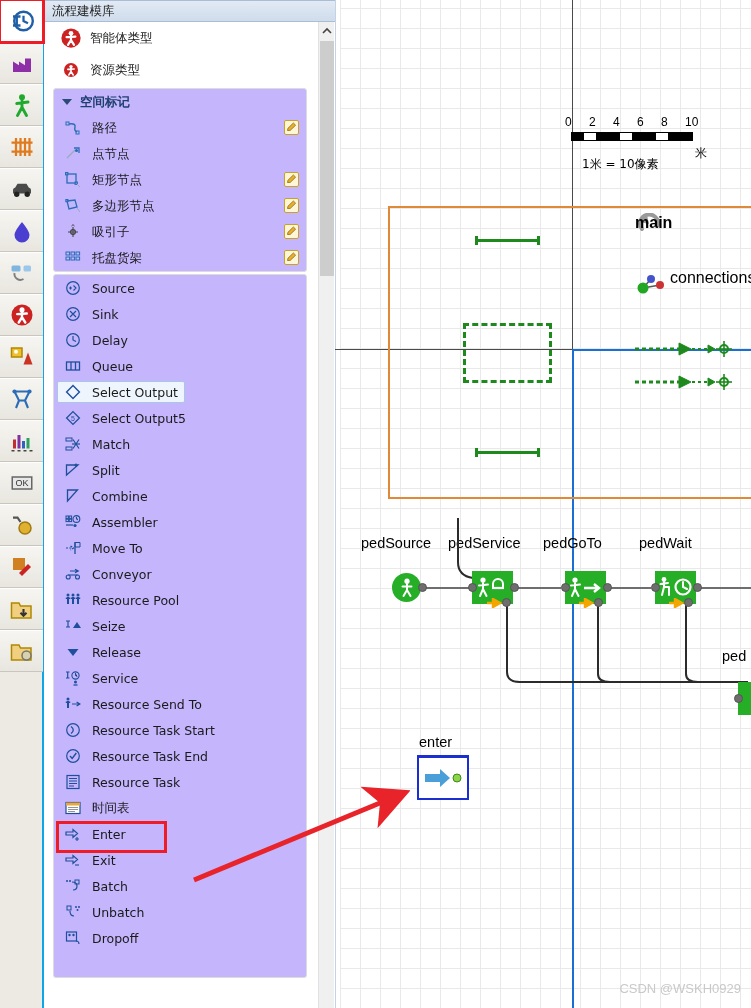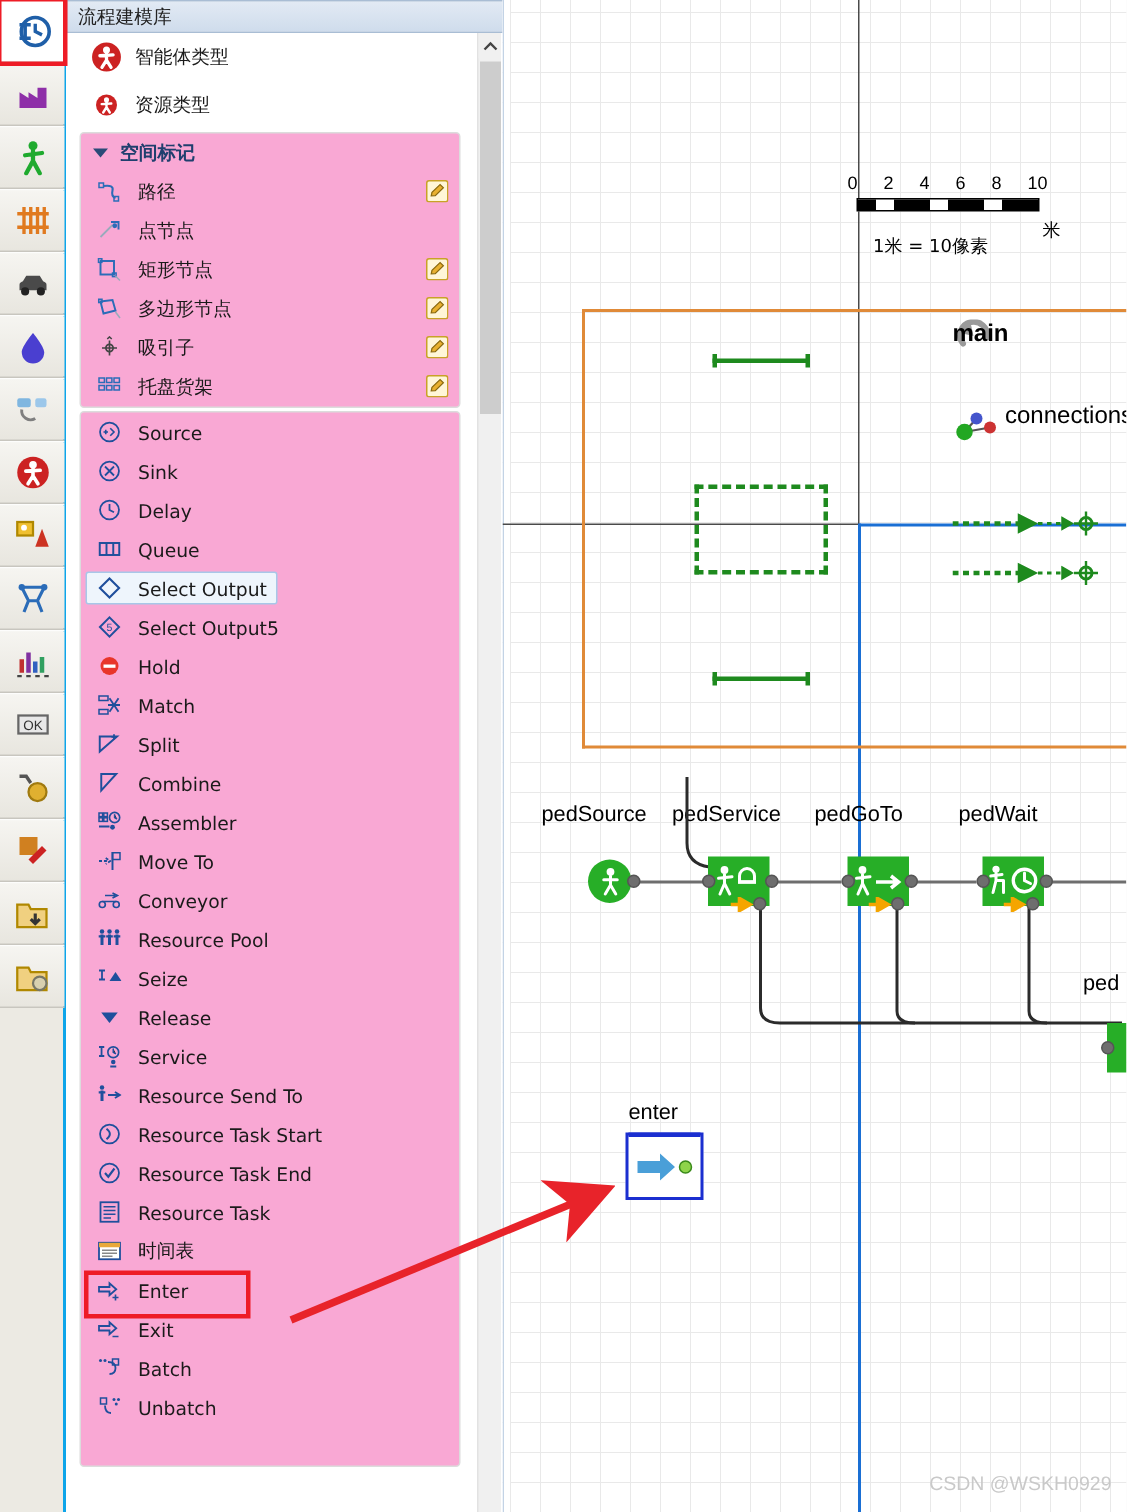--- a/index.html
+++ b/index.html
@@ -100,21 +100,21 @@
   .pal-top-item .ic { width: 22px; display:flex; justify-content:center; }
   .pal-top-item .lbl {
     margin-left: 8px; font-size: 12.5px; color:#1a1a1a;
     font-family: "DejaVu Sans", sans-serif;
   }
 
   .group-box {
     margin: 2px 10px 0 9px;
     border: 1px solid #dcdcdc;
     border-radius: 3px;
-    background: #f9a8d4;
+    background: #c4b5fd;
   }
   .group-head {
     height: 26px; display:flex; align-items:center;
     padding-left: 8px;
   }
   .group-head .caret {
     width: 0; height: 0;
     border-left: 5px solid transparent;
     border-right: 5px solid transparent;
     border-top: 6px solid #2b4a77;
@@ -587,29 +587,20 @@
                 <svg width="16" height="16" viewBox="0 0 16 16">
                   <path d="M8 1.6 L14.4 8 L8 14.4 L1.6 8 Z" fill="none" stroke="#1f4f9c" stroke-width="1.3"></path>
                   <text x="8" y="10.6" font-size="7" text-anchor="middle" fill="#1f4f9c" font-family="sans-serif">5</text>
                 </svg>
               </span>
               <span class="lbl">Select Output5</span>
             </div>
             <div class="pal-row">
               <span class="ic">
                 <svg width="16" height="16" viewBox="0 0 16 16">
-                  <circle cx="8" cy="8" r="6" fill="#e8352a"></circle>
-                  <rect x="4" y="7" width="8" height="2.2" fill="#fff"></rect>
-                </svg>
-              </span>
-              <span class="lbl">Hold</span>
-            </div>
-            <div class="pal-row">
-              <span class="ic">
-                <svg width="16" height="16" viewBox="0 0 16 16">
                   <rect x="1" y="2" width="6" height="3" fill="none" stroke="#1f4f9c"></rect>
                   <rect x="1" y="11" width="6" height="3" fill="none" stroke="#1f4f9c"></rect>
                   <path d="M8 3.5 L14 12.5 M14 3.5 L8 12.5" stroke="#1f4f9c" stroke-width="1.2"></path>
                   <path d="M7 8 L15 8" stroke="#1f4f9c" stroke-width="1.2"></path>
                 </svg>
               </span>
               <span class="lbl">Match</span>
             </div>
             <div class="pal-row">
               <span class="ic">
@@ -798,20 +789,31 @@
               <span class="ic">
                 <svg width="16" height="16" viewBox="0 0 16 16">
                   <rect x="2" y="2" width="4" height="4" fill="none" stroke="#1f4f9c"></rect>
                   <path d="M5 7 Q5 12 9 12" stroke="#1f4f9c" stroke-width="1.2" fill="none"></path>
                   <circle cx="11" cy="3" r="1" fill="#1f4f9c"></circle>
                   <circle cx="14" cy="3" r="1" fill="#1f4f9c"></circle>
                   <circle cx="12.5" cy="6" r="1" fill="#1f4f9c"></circle>
                 </svg>
               </span>
               <span class="lbl">Unbatch</span>
+            </div>
+            <div class="pal-row">
+              <span class="ic">
+                <svg width="16" height="16" viewBox="0 0 16 16">
+                  <rect x="1.5" y="2" width="10" height="9" fill="none" stroke="#1f4f9c" stroke-width="1.2"></rect>
+                  <circle cx="4.5" cy="5" r="1.2" fill="#1f4f9c"></circle>
+                  <circle cx="8.5" cy="5" r="1.2" fill="#1f4f9c"></circle>
+                  <path d="M11 11 Q14 11 14 14" stroke="#1f4f9c" stroke-width="1.1" fill="none"></path>
+                </svg>
+              </span>
+              <span class="lbl">Dropoff</span>
             </div>
             <div class="pal-row"></div>
           </div>
         </div>
 
       <div id="pal-scroll">
         <div id="pal-scroll-up">
           <svg width="10" height="8" viewBox="0 0 10 8">
               <path d="M1 6 L5 2 L9 6" stroke="#444" stroke-width="1.6" fill="none"></path>
             </svg>

